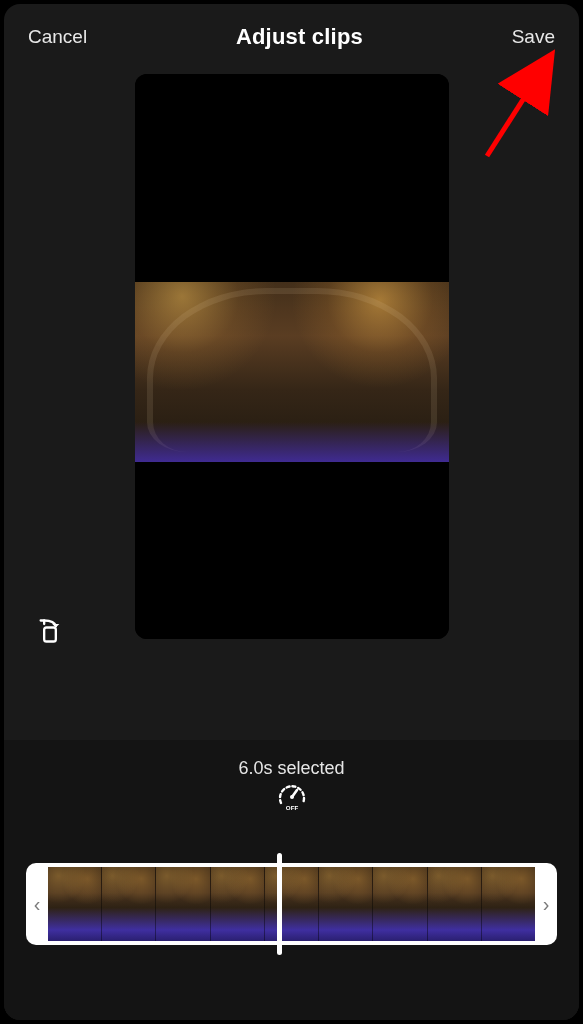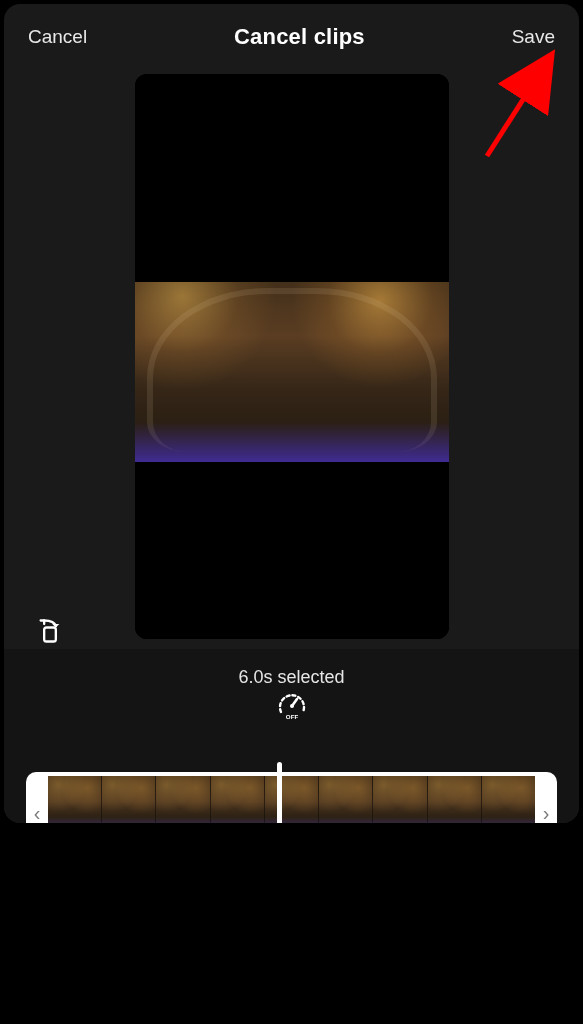--- a/index.html
+++ b/index.html
@@ -6,21 +6,21 @@
     body {
       width: 583px;
       height: 1024px;
       background: #000;
       font-family: -apple-system, BlinkMacSystemFont, 'Segoe UI', sans-serif;
       overflow: hidden;
       position: relative;
     }
     .app {
       width: 575px;
-      height: 819px;
+      height: 1016px;
       margin: 4px;
       background: #1a1a1a;
       border-radius: 16px;
       display: flex;
       flex-direction: column;
       position: relative;
       overflow: hidden;
     }
     .header {
       display: flex;
@@ -191,21 +191,21 @@
       cursor: ew-resize;
     }
   </style>
 </head>
 <body>
 
 <div class="app">
 
   <div class="header">
     <div class="header-left">Cancel</div>
-    <div class="header-title">Cancel clips</div>
+    <div class="header-title">Adjust clips</div>
     <div class="header-right">Save</div>
   </div>
 
   <div class="preview-area">
     <div class="video-frame">
       <div class="black-bar top"></div>
       <div class="window-image">
         <div class="oval-window"></div>
       </div>
       <div class="black-bar bottom"></div>

